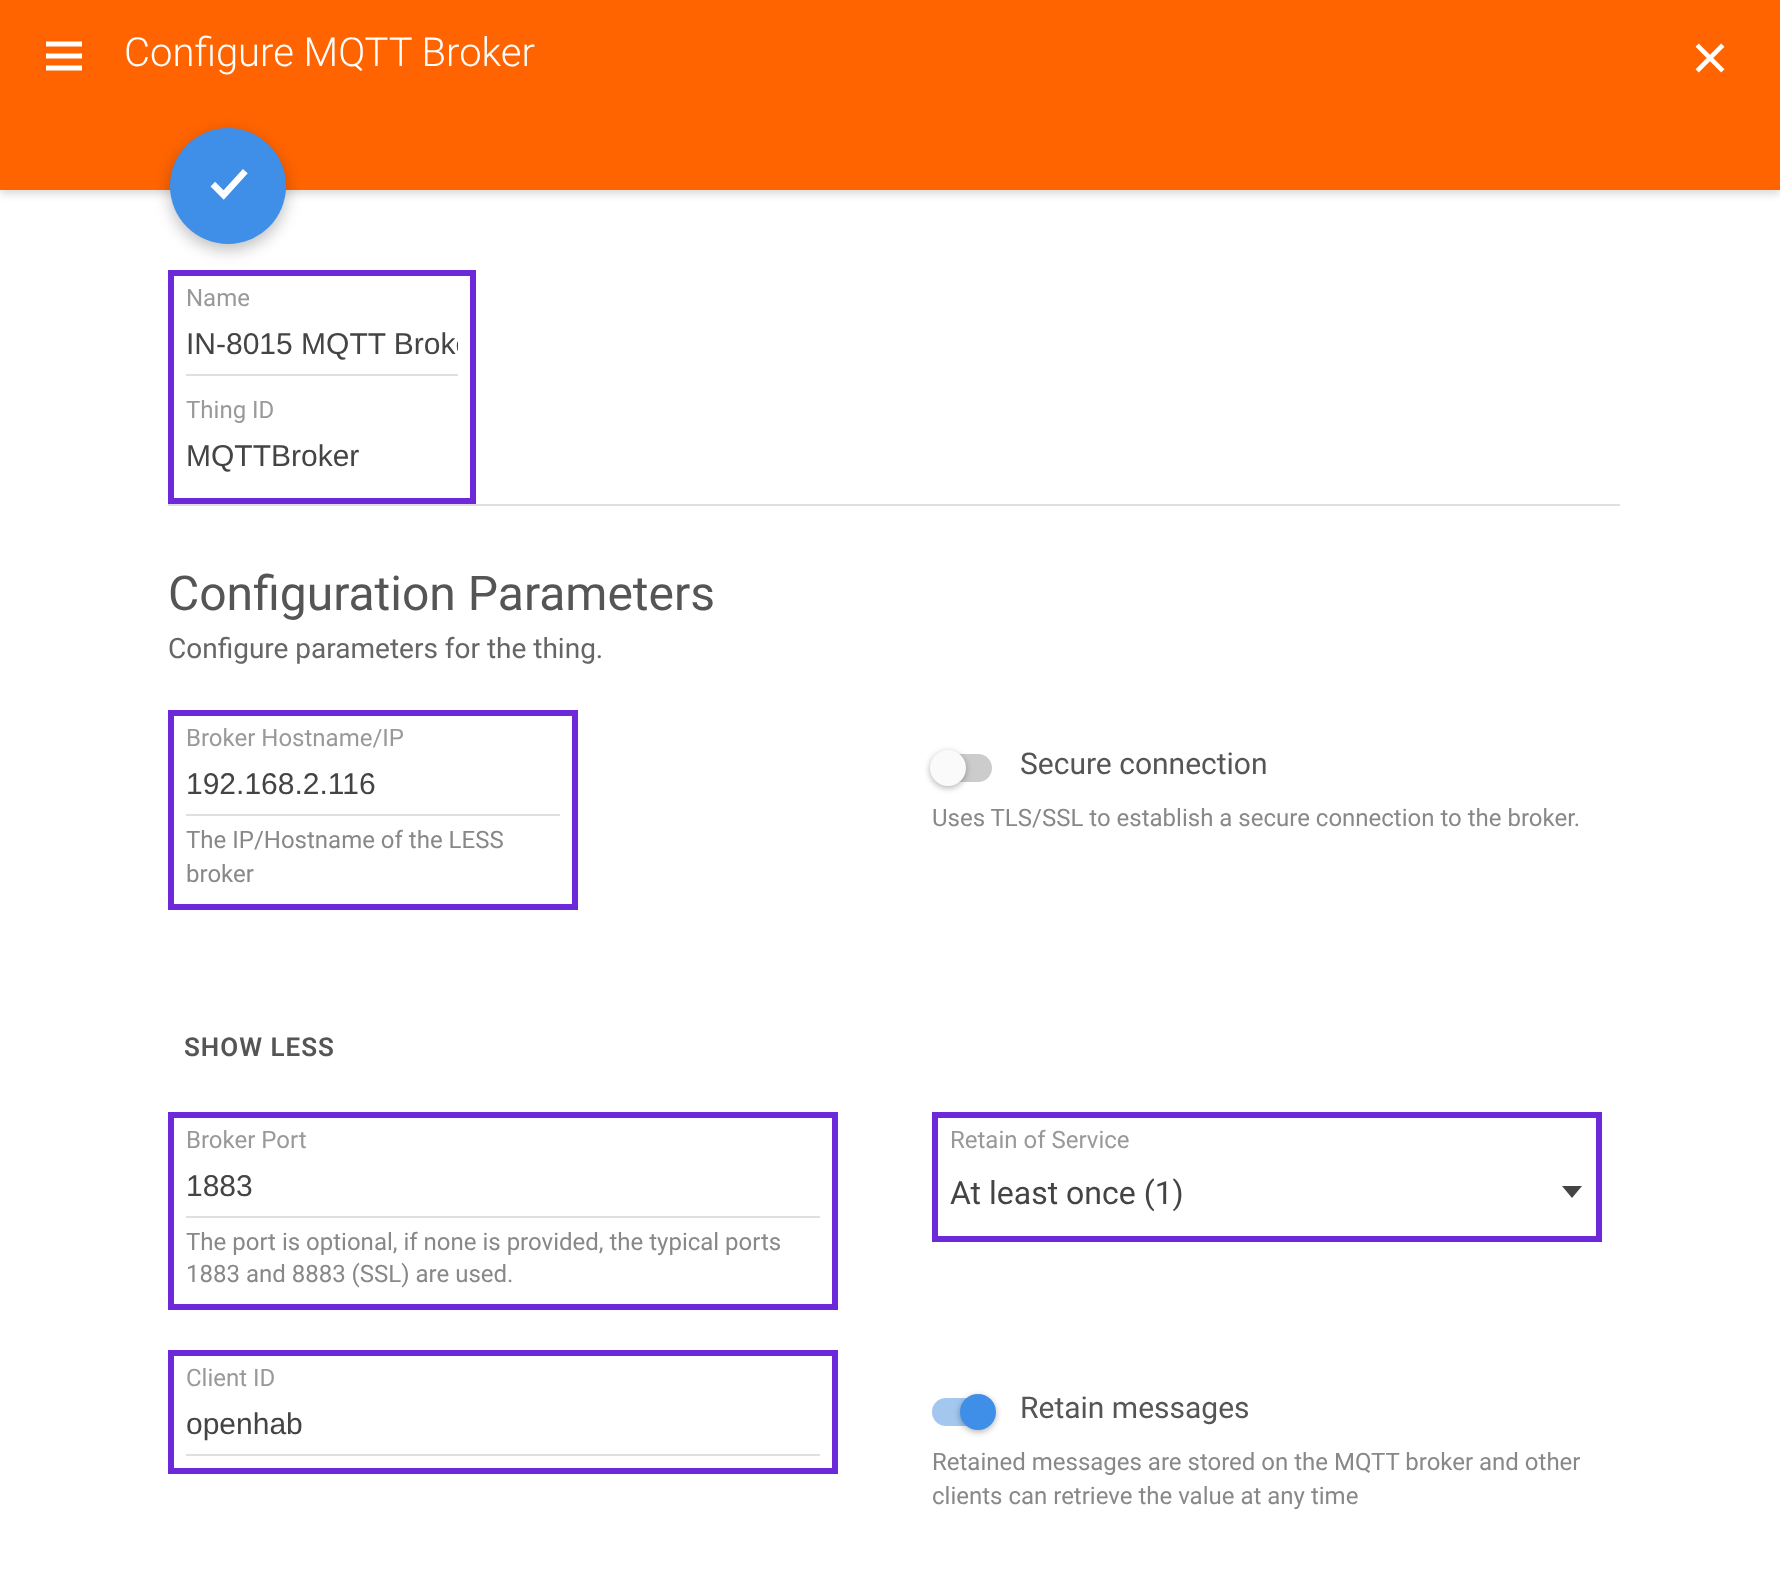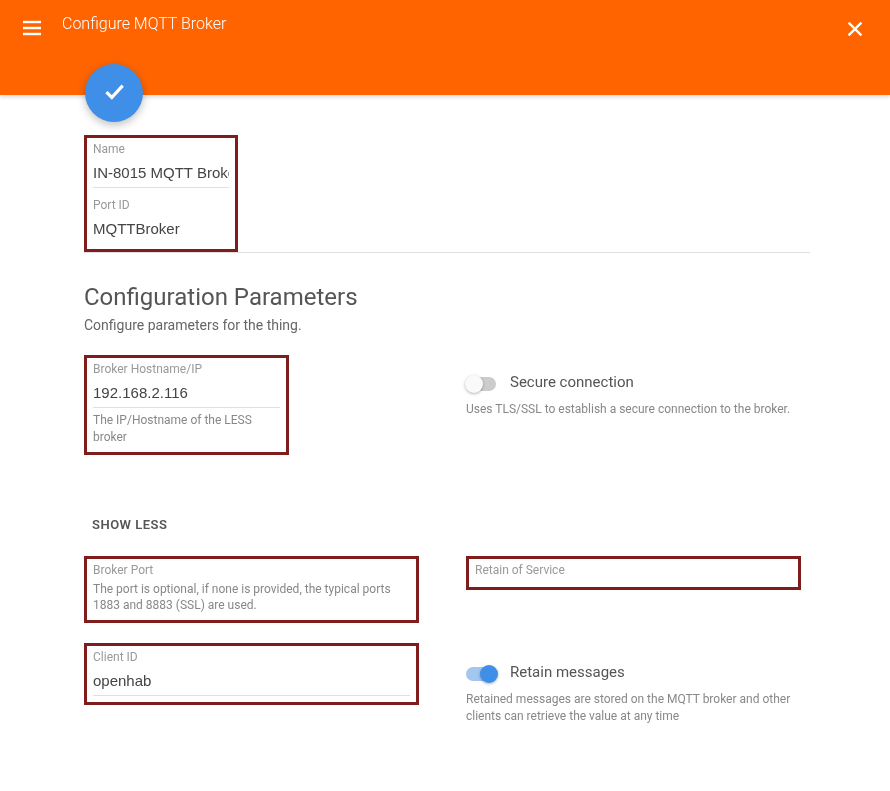--- a/index.html
+++ b/index.html
@@ -15,21 +15,21 @@
       display: flex;
       align-items: flex-start;
       padding: 12px 20px;
       position: relative;
       box-shadow: 0 2px 4px rgba(0,0,0,0.15);
     }
     .menu-icon { color: #fff; cursor: pointer; margin-top: 4px; }
     .menu-icon svg { width: 24px; height: 24px; }
     .header-title {
       color: #fff;
-      font-size: 16px;
+      font-size: 20px;
       font-weight: 300;
       margin-left: 18px;
       margin-top: 2px;
     }
     .close-icon {
       position: absolute;
       right: 24px;
       top: 18px;
       color: #fff;
       cursor: pointer;
@@ -76,21 +76,21 @@
     }
     .field-input::placeholder { color: #aaa; }
     .field-hint {
       font-size: 12px;
       color: #888;
       margin-top: 4px;
       line-height: 1.4;
     }
 
     .highlight-box {
-      border: 3px solid #7f1d1d;
+      border: 3px solid #6d28d9;
       padding: 4px 6px 6px 6px;
       margin-bottom: 14px;
     }
 
     .name-thing-box { width: 154px; }
 
     .section { margin-top: 30px; }
     .section h2 {
       font-size: 24px;
       font-weight: 400;
@@ -199,21 +199,21 @@
 </div>
 
 <div class="content">
 
   <div class="highlight-box name-thing-box">
     <div class="field-group">
       <label class="field-label">Name</label>
       <input class="field-input" value="IN-8015 MQTT Broker" style="">
     </div>
     <div class="field-group" style="margin-top:10px;margin-bottom:0;">
-      <label class="field-label">Port ID</label>
+      <label class="field-label">Thing ID</label>
       <input class="field-input" style="border-bottom: none;" value="MQTTBroker">
     </div>
   </div>
   <div style="border-bottom:1px solid #e0e0e0;margin-top:-14px;"></div>
 
 
   <div class="section">
     <h2>Configuration Parameters</h2>
     <div class="section-sub">Configure parameters for the thing.</div>
 
@@ -235,26 +235,35 @@
         <div class="toggle-hint">Uses TLS/SSL to establish a secure connection to the broker.</div>
       </div>
     </div>
 
     <div class="show-less">SHOW LESS</div>
 
     <div class="two-col">
       <div class="col">
         <div class="highlight-box broker-port-box">
           <label class="field-label">Broker Port</label>
+          <input class="field-input" value="1883" style="">
           <div class="field-hint">The port is optional, if none is provided, the typical ports 1883 and 8883 (SSL) are used.</div>
         </div>
       </div>
       <div class="col">
         <div class="highlight-box qos-box">
           <label class="field-label">Retain of Service</label>
+          <div class="select-row">
+            <span class="select-value">At least once (1)</span>
+            <span class="dropdown-icon">
+              <svg viewBox="0 0 12 12" fill="currentColor">
+                  <polygon points="1,3 11,3 6,9"></polygon>
+                </svg>
+            </span>
+          </div>
         </div>
       </div>
     </div>
 
     <div class="two-col" style="margin-top:6px;">
       <div class="col">
         <div class="highlight-box client-id-box">
           <label class="field-label">Client ID</label>
           <input class="field-input" value="openhab" style="">
           

